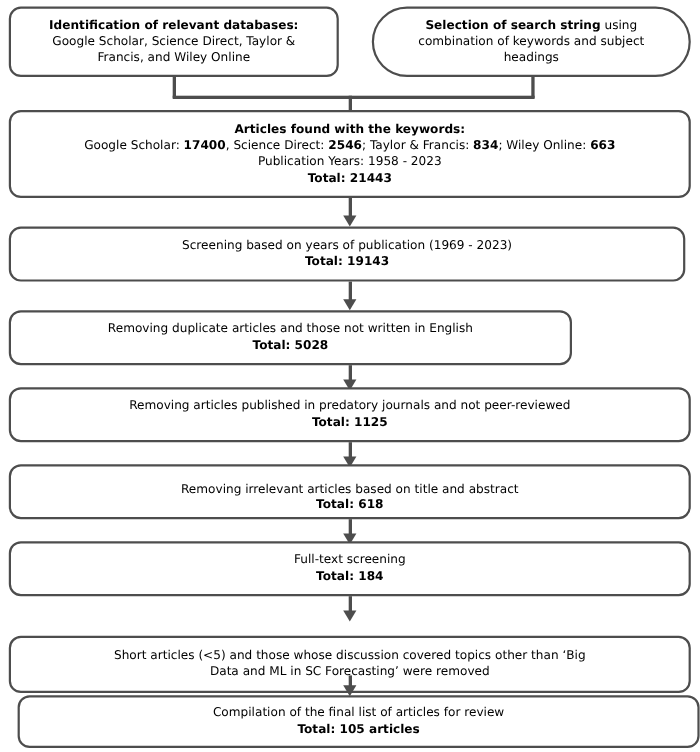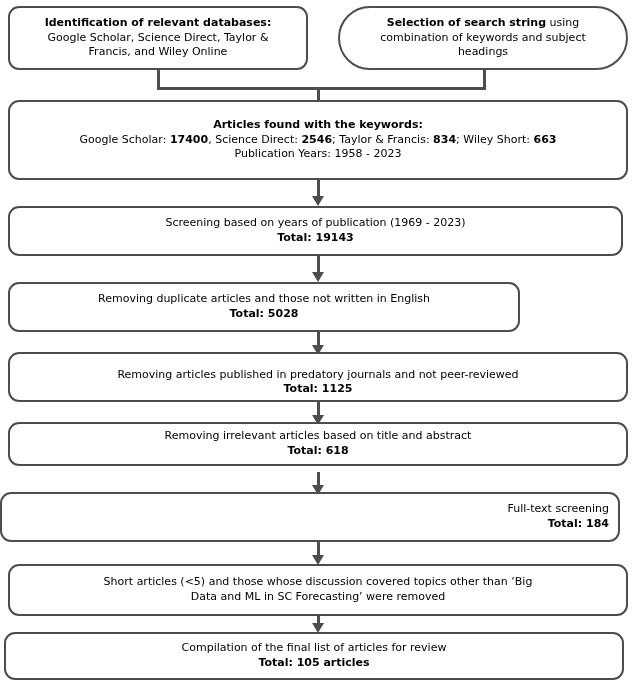--- a/index.html
+++ b/index.html
@@ -81,22 +81,23 @@
   </div>
 
   <div class="vline" style="left:157px; top:70px; height:19px;"></div>
   <div class="vline" style="left:483px; top:70px; height:19px;"></div>
   <div class="hline" style="left:157px; top:87px; width:329px;"></div>
   <div class="vline" style="left:317px; top:87px; height:14px;"></div>
 
   <div class="node" style="left:8px; top:100px; width:620px; height:80px;">
     <span class="txt">
       <span class="line"><b>Articles found with the keywords:</b></span>
-      <span class="line"><span>Google Scholar: </span><b>17400</b><span>, Science Direct: </span><b>2546</b><span>; Taylor &amp; Francis: </span><b>834</b><span>; Wiley Short: </span><b>663</b></span>
+      <span class="line"><span>Google Scholar: </span><b>17400</b><span>, Science Direct: </span><b>2546</b><span>; Taylor &amp; Francis: </span><b>834</b><span>; Wiley Online: </span><b>663</b></span>
       <span class="line">Publication Years: 1958 - 2023</span>
+      <span class="line"><b>Total: 21443</b></span>
     </span>
   </div>
 
   <div class="vline" style="left:317px; top:180px; height:22px;"></div>
   <div class="arrowhead" style="left:311.7px; top:196px;"></div>
 
   <div class="node" style="left:8px; top:206px; width:615px; height:50px;">
     <span class="txt">
       <span class="line">Screening based on years of publication (1969 - 2023)</span>
       <span class="line"><b>Total: 19143</b></span>
@@ -109,60 +110,60 @@
   <div class="node" style="left:8px; top:282px; width:512px; height:50px;">
     <span class="txt">
       <span class="line">Removing duplicate articles and those not written in English</span>
       <span class="line"><b>Total: 5028</b></span>
     </span>
   </div>
 
   <div class="vline" style="left:317px; top:332px; height:18px;"></div>
   <div class="arrowhead" style="left:311.7px; top:345px;"></div>
 
-  <div class="node" style="left:8px; top:352px; width:620px; height:50px;align-items:flex-end;">
+  <div class="node" style="left:8px; top:352px; width:620px; height:50px;">
     <span class="txt">
       <span class="line">Removing articles published in predatory journals and not peer-reviewed</span>
       <span class="line"><b>Total: 1125</b></span>
     </span>
   </div>
 
   <div class="vline" style="left:317px; top:402px; height:18px;"></div>
   <div class="arrowhead" style="left:311.7px; top:415px;"></div>
 
-  <div class="node" style="left:8px; top:422px; width:620px; height:44px;">
+  <div class="node" style="left:8px; top:422px; width:620px; height:50px;align-items:flex-end;">
     <span class="txt">
       <span class="line">Removing irrelevant articles based on title and abstract</span>
       <span class="line"><b>Total: 618</b></span>
     </span>
   </div>
 
   <div class="vline" style="left:317px; top:472px; height:18px;"></div>
   <div class="arrowhead" style="left:311.7px; top:485px;"></div>
 
-  <div class="node" style="left:0; top:492px; width:620px; height:50px;text-align:right;">
+  <div class="node" style="left:8px; top:492px; width:620px; height:50px;">
     <span class="txt">
       <span class="line">Full-text screening</span>
       <span class="line"><b>Total: 184</b></span>
     </span>
   </div>
 
   <div class="vline" style="left:317px; top:542px; height:18px;"></div>
   <div class="arrowhead" style="left:311.7px; top:555px;"></div>
 
-  <div class="node" style="left:8px; top:564px; width:620px; height:52px;">
+  <div class="node" style="left:8px; top:578px; width:620px; height:52px;">
     <span class="txt">
       <span class="line">Short articles (&lt;5) and those whose discussion covered topics other than ‘Big</span>
       <span class="line">Data and ML in SC Forecasting’ were removed</span>
     </span>
   </div>
 
   <div class="vline" style="left:317px; top:614px; height:14px;"></div>
   <div class="arrowhead" style="left:311.7px; top:623px;"></div>
 
-  <div class="node" style="left:4px; top:632px; width:620px; height:48px;">
+  <div class="node" style="left:16px; top:632px; width:620px; height:48px;">
     <span class="txt">
       <span class="line">Compilation of the final list of articles for review</span>
       <span class="line"><b>Total: 105 articles</b></span>
     </span>
   </div>
 
 </div>
 
 </body></html>

